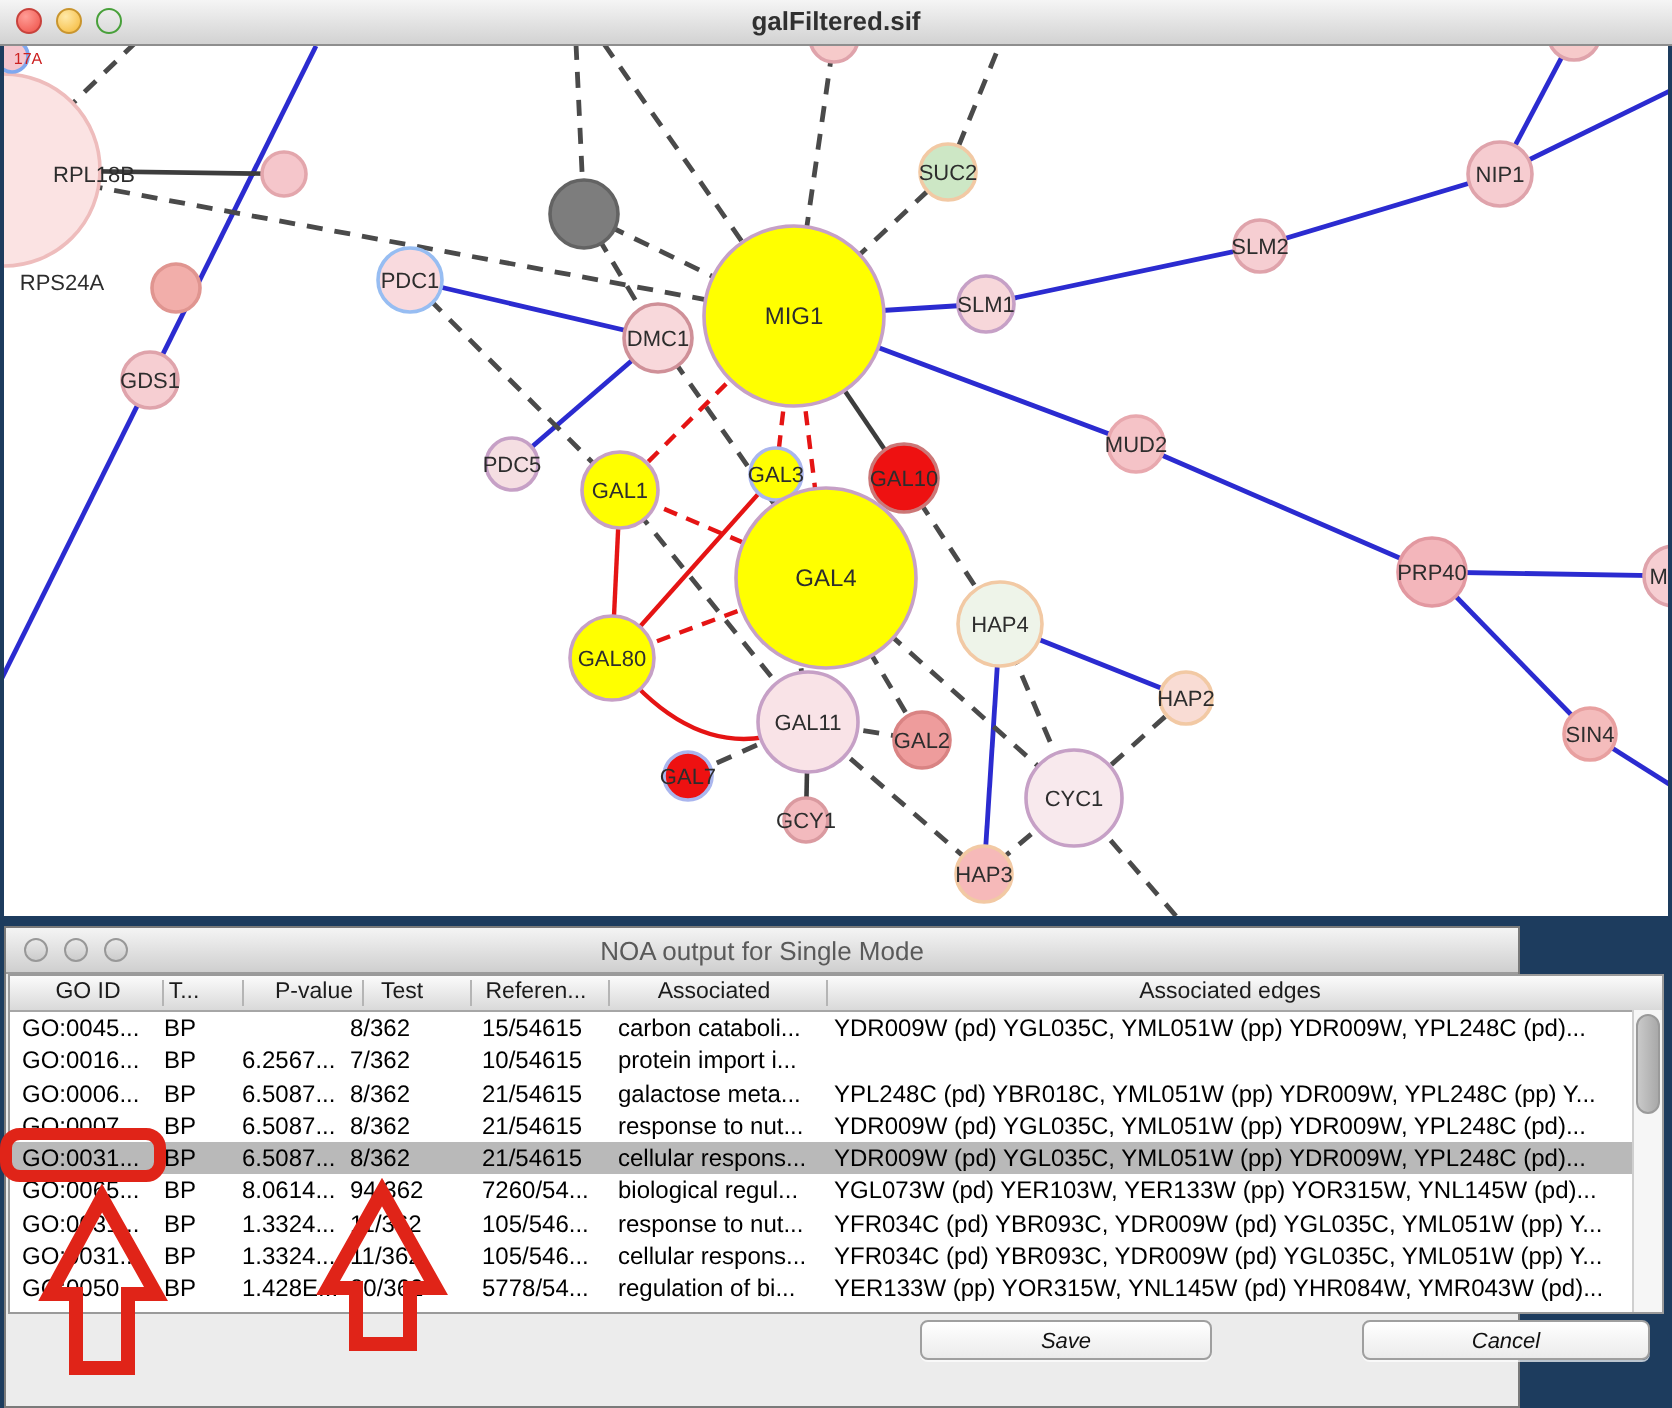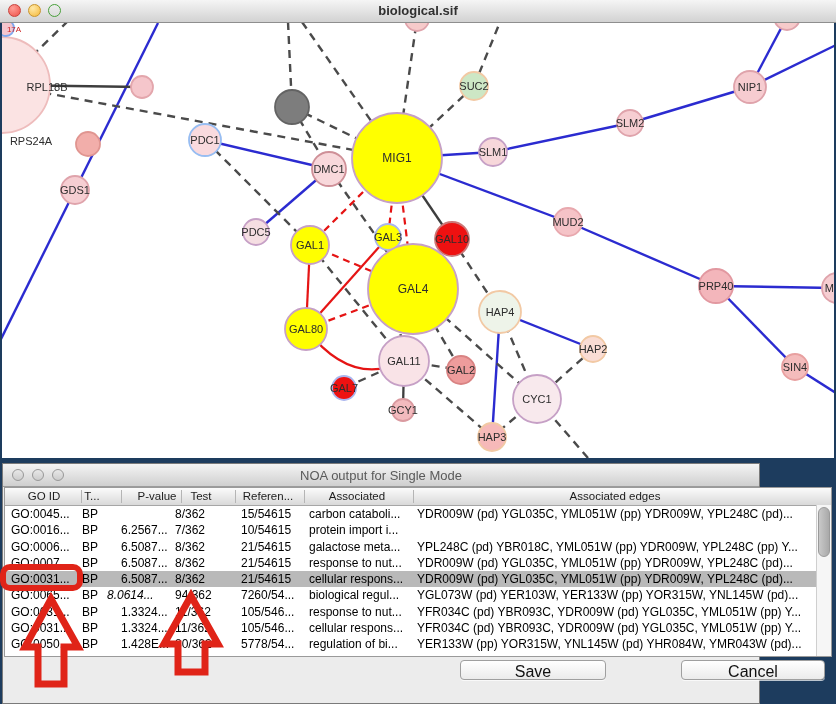--- a/index.html
+++ b/index.html
@@ -29,22 +29,22 @@
       border-bottom:1px solid #a6a6a6;font-size:11.5px;color:#1c1c1c;}
   .thead .hcell{position:absolute;top:2px;transform:translateX(-50%);white-space:nowrap;}
   .thead .hsep{position:absolute;top:2px;bottom:2px;width:1px;background:#b5b5b5;}
   .trow{position:relative;height:16.3px;font-size:12px;color:#000;white-space:nowrap;overflow:hidden;}
   .trow.sel{background:#b9b9b9;}
   .trow span{position:absolute;top:1px;}
   .vscroll{position:absolute;top:17px;right:0;bottom:0;width:14px;background:#f6f6f6;border-left:1px solid #cfcfcf;}
   .vthumb{position:absolute;left:1px;top:2px;width:10px;height:48px;border-radius:6px;
       background:linear-gradient(90deg,#c9c9c9,#a9a9a9);border:1px solid #9a9a9a;}
   .btn{position:absolute;height:20px;border:1px solid #9f9f9f;border-radius:4px;
-      background:linear-gradient(#ffffff,#ebebeb);font-size:16px;color:#111;
-      text-align:center;line-height:19px;box-sizing:border-box;box-shadow:0 1px 0 rgba(255,255,255,.7);}
+      background:linear-gradient(#ffffff,#ebebeb);font-size:11px;color:#111;
+      text-align:center;line-height:19px;box-sizing:border-box;box-shadow:0 1px 0 rgba(255,255,255,.7);font-style:italic;}
   
   #anno{position:absolute;left:0;top:0;z-index:20;pointer-events:none;}
 </style>
 </head>
 <body>
 
 <svg id="net-svg" width="836" height="462">
     <clipPath id="cnv">
       <rect x="2" y="22" width="832" height="436"></rect>
     </clipPath>
@@ -162,21 +162,21 @@
       <text x="537" y="403" text-anchor="middle" font-size="11" fill="#2d2d2d">CYC1</text>
       <circle cx="492" cy="437" r="14" fill="#f6b9b9" stroke="#f2c9a4" stroke-width="1.8"></circle>
       <text x="492" y="441" text-anchor="middle" font-size="11" fill="#2d2d2d">HAP3</text>
     </g>
   </svg>
 
 <div class="net-titlebar">
   <div class="tl red"></div>
   <div class="tl yellow"></div>
   <div class="tl green"></div>
-  <div class="net-title">biological.sif</div>
+  <div class="net-title">galFiltered.sif</div>
 </div>
 
 <div class="noa">
   <div class="noa-titlebar">
     <div class="gl" style="left:9px"></div>
     <div class="gl" style="left:29px"></div>
     <div class="gl" style="left:49px"></div>
     <div class="noa-title">NOA output for Single Mode</div>
   </div>
 
@@ -237,21 +237,21 @@
           <span style="left: 77px;">BP</span>
           <span style="left: 116px;">6.5087...</span>
           <span style="left: 170px;">8/362</span>
           <span style="left: 236px;">21/54615</span>
           <span style="left: 304px;">cellular respons...</span>
           <span style="left: 412px;">YDR009W (pd) YGL035C, YML051W (pp) YDR009W, YPL248C (pd)...</span>
         </div>
         <div class="trow">
           <span style="left: 6px;">GO:0065...</span>
           <span style="left: 77px;">BP</span>
-          <span style="left: 102px; font-style: italic;">8.0614...</span>
+          <span style="left: 116px;">8.0614...</span>
           <span style="left: 170px;">94/362</span>
           <span style="left: 236px;">7260/54...</span>
           <span style="left: 304px;">biological regul...</span>
           <span style="left: 412px;">YGL073W (pd) YER103W, YER133W (pp) YOR315W, YNL145W (pd)...</span>
         </div>
         <div class="trow">
           <span style="left: 6px;">GO:0031...</span>
           <span style="left: 77px;">BP</span>
           <span style="left: 116px;">1.3324...</span>
           <span style="left: 170px;">11/362</span>

